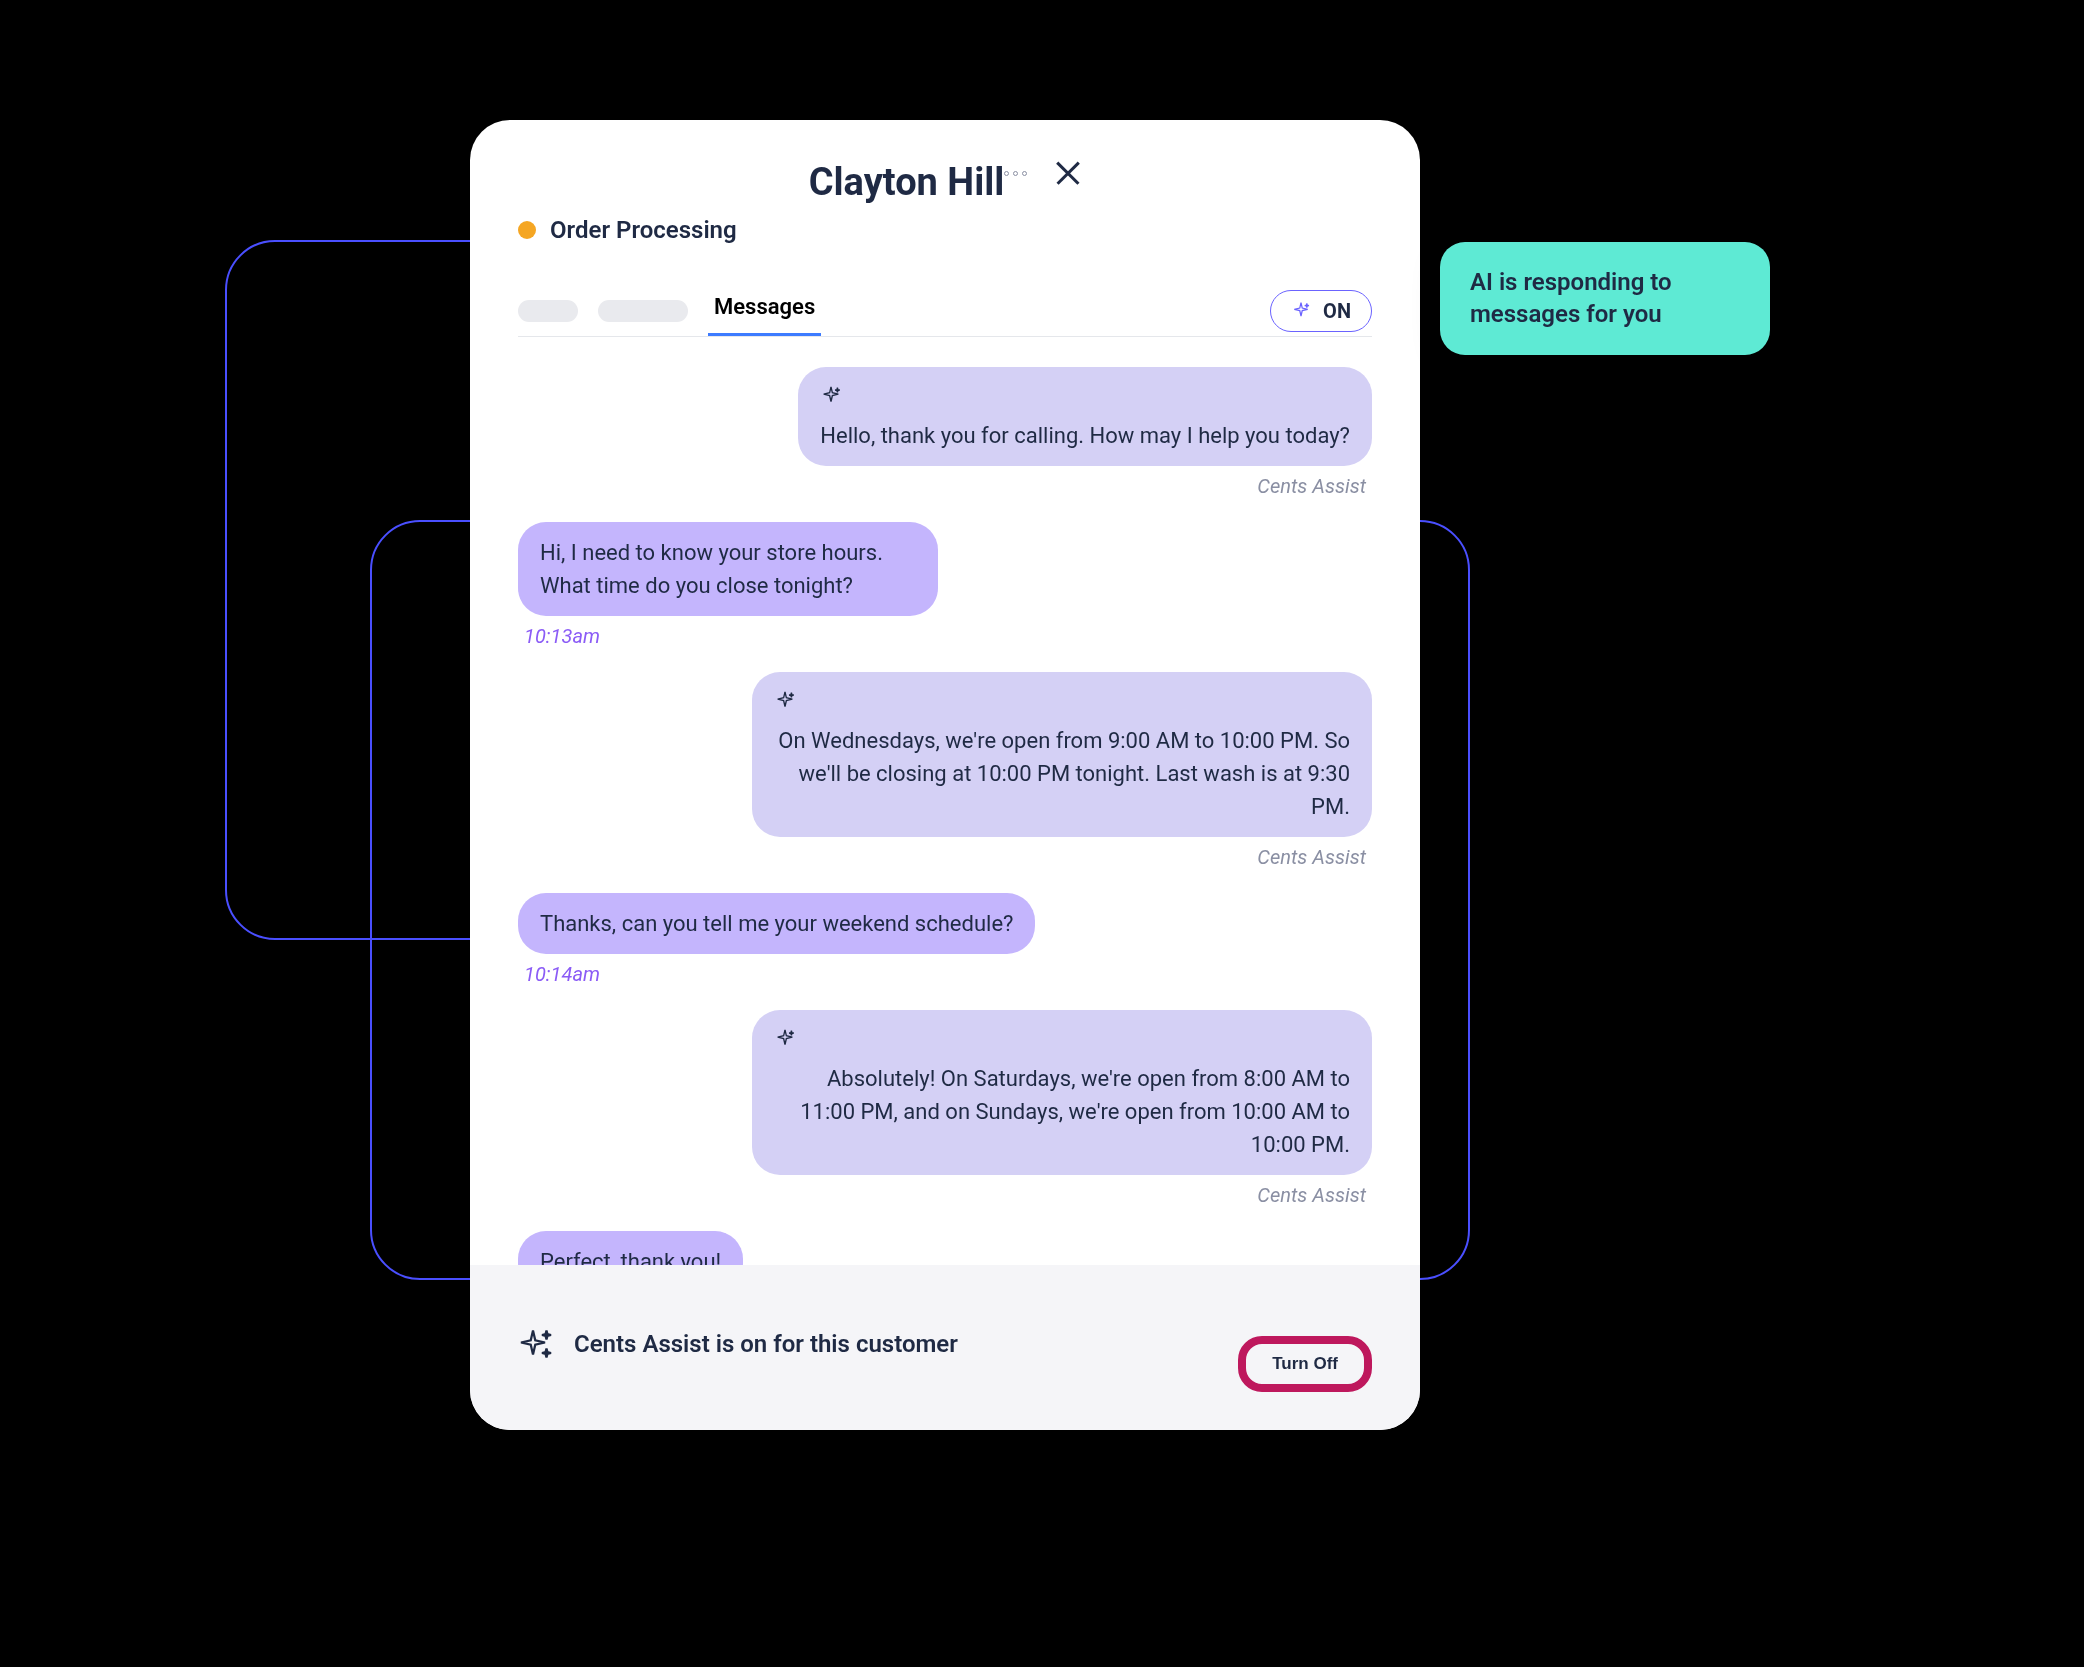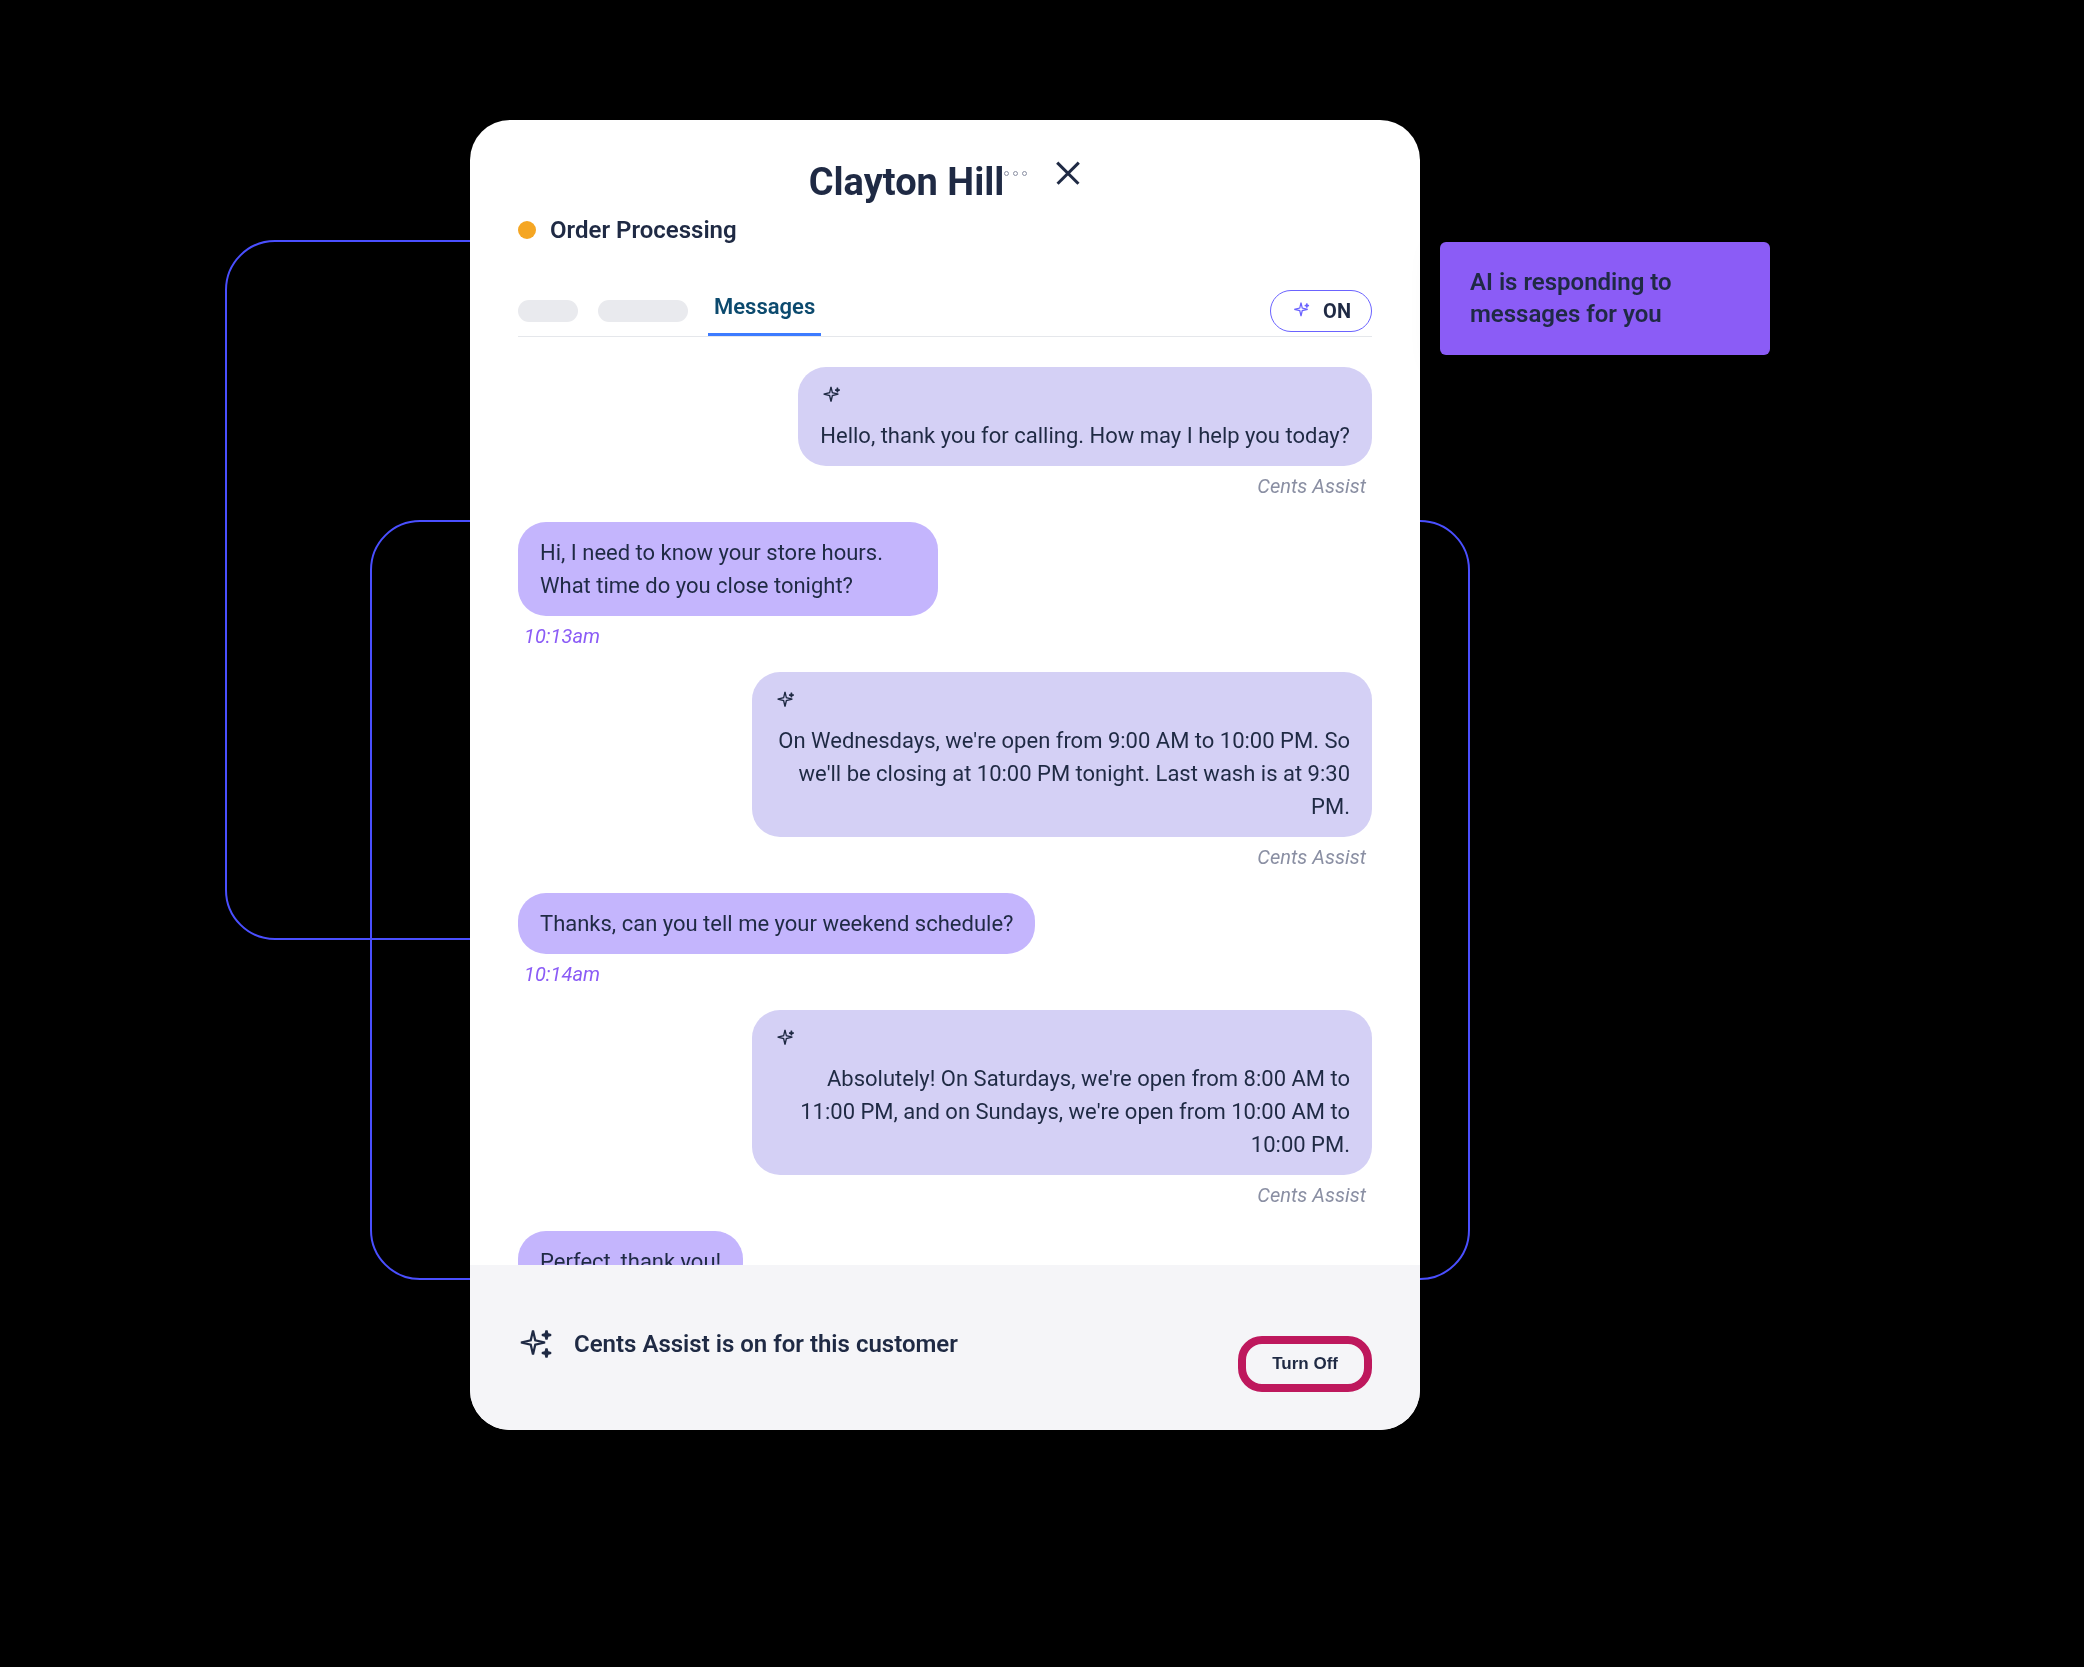--- a/index.html
+++ b/index.html
@@ -131,21 +131,21 @@
     }
     .placeholder-tab-1 {
       width: 60px;
     }
     .placeholder-tab-2 {
       width: 90px;
     }
     .tab-active {
       font-size: 22px;
       font-weight: 600;
-      color: #0c4a6e;
+      color: #000000;
       padding: 8px 6px 14px;
       border-bottom: 3px solid #3d7bff;
       cursor: pointer;
     }
     .toggle-pill {
       display: flex;
       align-items: center;
       gap: 12px;
       border: 1.5px solid #6b63ff;
       border-radius: 24px;
@@ -251,22 +251,22 @@
       font-size: 17px;
       font-weight: 600;
       color: #1f2a44;
       cursor: pointer;
       margin-top: 41px;
     }
     .tooltip {
       position: absolute;
       left: 1440px;
       top: 242px;
-      background: #8b5cf6;
-      border-radius: 6px;
+      background: #5eead4;
+      border-radius: 25px;
       padding: 24px 30px;
       box-shadow: 0 8px 30px rgba(0,0,0,0.15);
       width: 330px;
     }
     .tooltip-text {
       font-size: 24px;
       font-weight: 600;
       color: #1f2a44;
       line-height: 1.35;
     }

